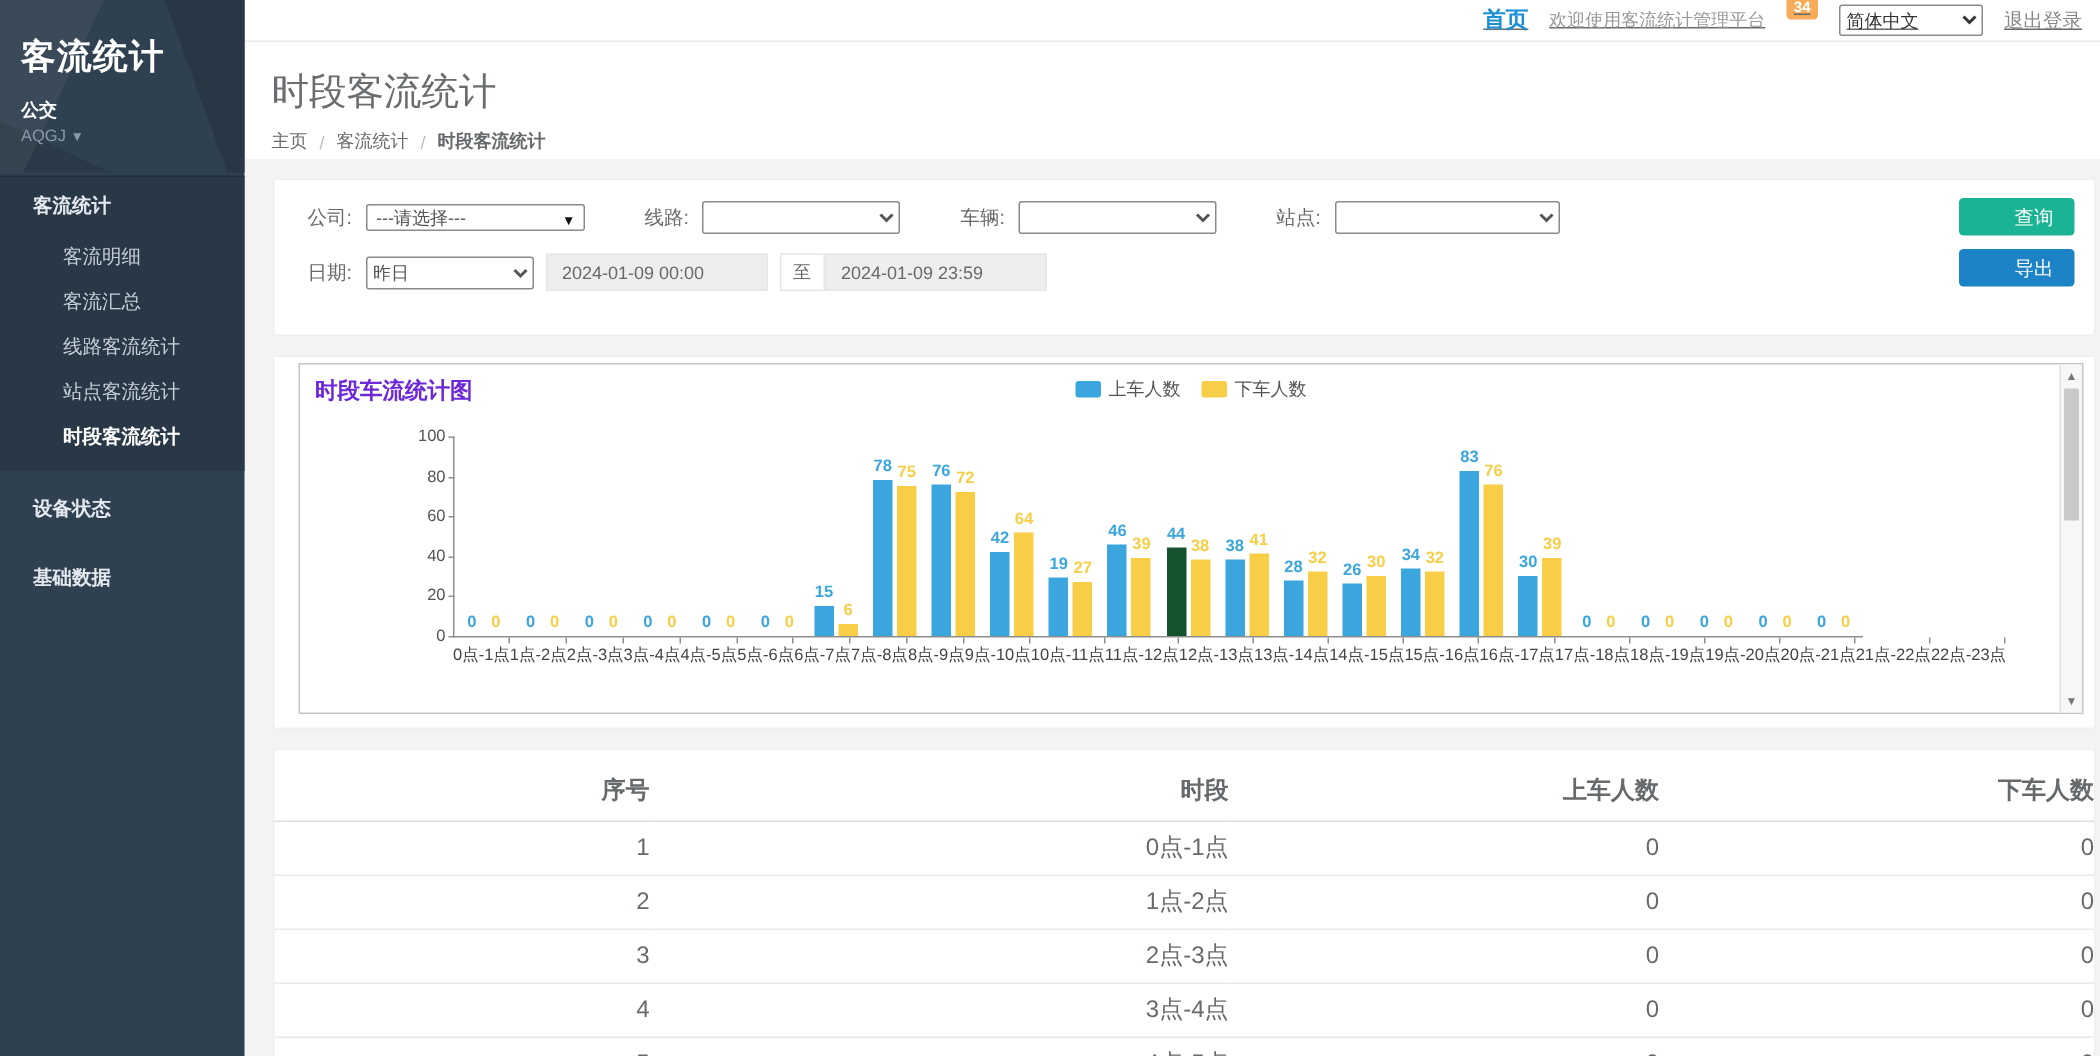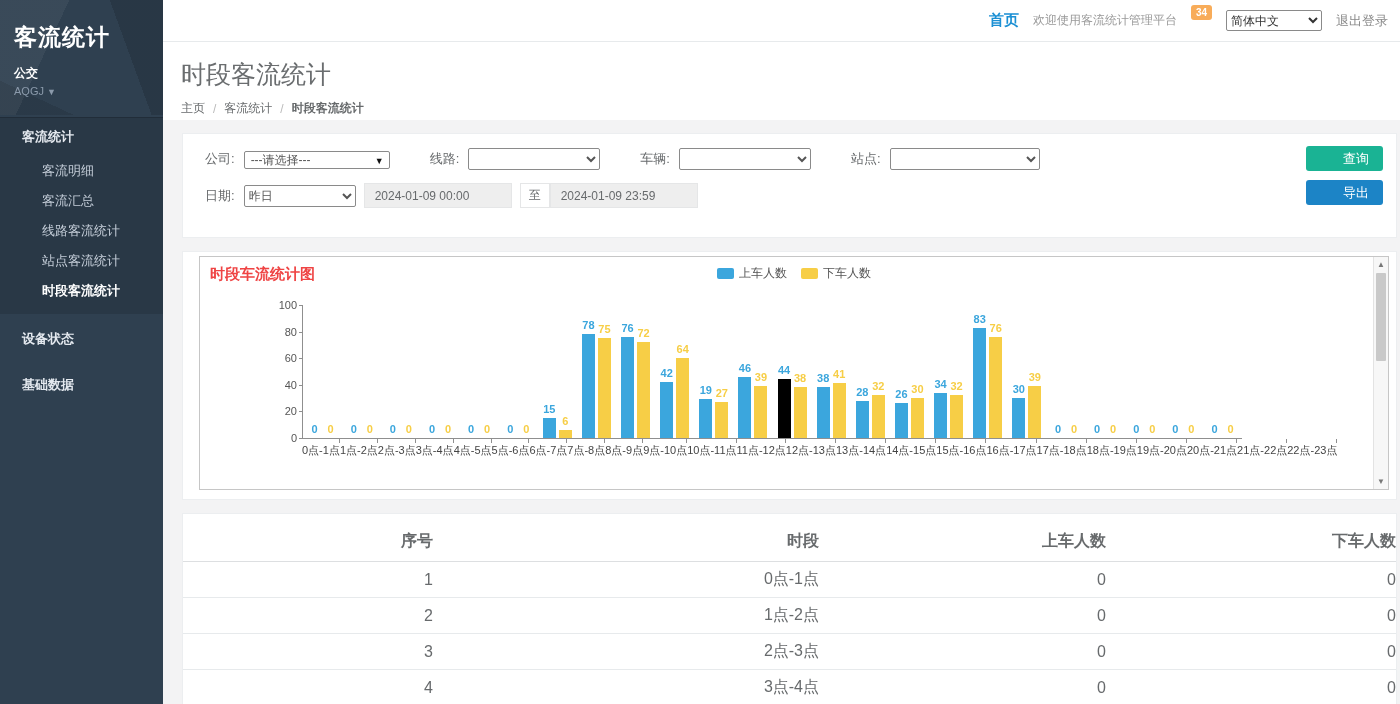--- a/index.html
+++ b/index.html
@@ -23,21 +23,21 @@
   .nav { margin-top:2px; font-size:13px; }
   .nav-section { color:#e4e9ef; padding:10px 14px 10px 22px; cursor:pointer; }
   .nav-section.active-block { background:#293846; border-top:1px solid rgba(0,0,0,0.18); font-weight:bold; }
   .nav-sub { background:#293846; padding-bottom:8px; }
   .nav-sub-item { color:#c6cfda; padding:6px 10px 6px 42px; cursor:pointer; white-space:nowrap; }
   .nav-sub-item.active { color:#ffffff; font-weight:bold; }
   .nav-section.plain { font-weight:bold; margin-top:4px; padding:12px 14px 12px 22px; }
 
   
   .main { position:absolute; left:163px; top:0; width:1237px; height:704px; }
-  .topbar { height:42px; background:#ffffff; border-bottom:1px solid #e7eaec; display:flex; align-items:center; justify-content:flex-end; padding-right:12px; gap:14px; }
+  .topbar { height:28px; background:#ffffff; border-bottom:1px solid #e7eaec; display:flex; align-items:center; justify-content:flex-end; padding-right:12px; gap:14px;text-decoration:underline; }
   .home-link { color:#1c90d4; font-size:15px; font-weight:bold; cursor:pointer; }
   .welcome { color:#999; font-size:12px; }
   .badge { background:#f8ac59; color:#fff; font-size:10px; font-weight:bold; border-radius:3px; padding:2px 5px; transform:translateY(-8px); display:inline-block; }
   .lang-select { width:96px; height:21px; font-size:12px; color:#333; border:1px solid #8a8a8a; border-radius:2px; background:#fff; }
   .logout { color:#888; font-size:13px; cursor:pointer; }
 
   
   .page-head { background:#ffffff; padding:16px 0 14px 18px; height:78px; }
   .page-title { font-size:25px; font-weight:300; color:#6a6d6f; }
   .breadcrumb { margin-top:9px; font-size:12px; color:#676a6c; display:flex; gap:8px; align-items:center; }
@@ -62,21 +62,21 @@
   .date-input { width:148px; height:25px; background:#eeeeee; border:1px solid #e5e6e7; color:#676a6c; font-size:12px; padding-left:10px; margin-left:8px; }
   .to-box { width:30px; height:25px; border:1px solid #e5e6e7; background:#fff; display:flex; align-items:center; justify-content:center; font-size:12px; color:#676a6c; }
   .btn-col { position:absolute; right:13px; top:12px; display:flex; flex-direction:column; gap:9px; }
   .btn { width:77px; height:25px; border:none; border-radius:3px; color:#fff; font-size:13px; cursor:pointer; font-family:inherit;padding-left:23px; }
   .btn-query { background:#1ab394; }
   .btn-export { background:#1c84c6; }
 
   
   .chart-panel { padding:4px 7px 9px 16px; }
   .chart-box { position:relative; border:1px solid #c6c6c6; background:#fff; height:234px; }
-  .chart-title { position:absolute; left:10px; top:8px; font-size:15px; font-weight:bold; color:#ef4444; }
+  .chart-title { position:absolute; left:10px; top:8px; font-size:15px; font-weight:bold; color:#6d28d9; }
   .legend { position:absolute; left:50%; top:8px; transform:translateX(-50%); display:flex; gap:14px; align-items:center; }
   .legend-item { display:flex; align-items:center; gap:5px; font-size:12px; color:#555; }
   .legend-swatch { width:17px; height:11px; border-radius:2px; display:inline-block; }
   .chart-area { margin:48px 0 0 102px; width:940px; position:relative; }
   .plot { position:relative; width:940px; height:133px; border-left:1px solid #8f8f8f; display:flex; align-items:flex-end; }
   .ylabel { position:absolute; width:36px; left:-42px; text-align:right; font-size:11px; color:#555; }
   .ytick { position:absolute; left:-4px; width:4px; height:1px; background:#8f8f8f; }
   .cat { flex:1 1 0; display:flex; justify-content:center; align-items:flex-end; gap:3px; height:100%; }
   .bar { width:13px; position:relative; }
   .bar .val { position:absolute; top:-15px; left:50%; transform:translateX(-50%); font-size:11px; font-weight:bold; white-space:nowrap; }
@@ -282,42 +282,42 @@
                 <span class="val" style="color: rgb(59, 166, 221);">76</span>
               </div>
               <div class="bar" style="height: 95.76px; background: rgb(247, 206, 70);">
                 <span class="val" style="color: rgb(247, 206, 70);">72</span>
               </div>
             </div>
             <div class="cat">
               <div class="bar" style="height: 55.86px; background: rgb(59, 166, 221);">
                 <span class="val" style="color: rgb(59, 166, 221);">42</span>
               </div>
-              <div class="bar" style="height: 80px; background: rgb(247, 206, 70);">
+              <div class="bar" style="height: 69px; background: rgb(247, 206, 70);">
                 <span class="val" style="color: rgb(247, 206, 70);">64</span>
               </div>
             </div>
             <div class="cat">
               <div class="bar" style="height: 39px; background: rgb(59, 166, 221);">
                 <span class="val" style="color: rgb(59, 166, 221);">19</span>
               </div>
               <div class="bar" style="height: 35.91px; background: rgb(247, 206, 70);">
                 <span class="val" style="color: rgb(247, 206, 70);">27</span>
               </div>
             </div>
             <div class="cat">
               <div class="bar" style="height: 61.18px; background: rgb(59, 166, 221);">
                 <span class="val" style="color: rgb(59, 166, 221);">46</span>
               </div>
               <div class="bar" style="height: 51.87px; background: rgb(247, 206, 70);">
                 <span class="val" style="color: rgb(247, 206, 70);">39</span>
               </div>
             </div>
             <div class="cat">
-              <div class="bar" style="height: 58.52px; background: #000000;">
+              <div class="bar" style="height: 58.52px; background: #14532d;">
                 <span class="val" style="color: rgb(59, 166, 221);">44</span>
               </div>
               <div class="bar" style="height: 50.54px; background: rgb(247, 206, 70);">
                 <span class="val" style="color: rgb(247, 206, 70);">38</span>
               </div>
             </div>
             <div class="cat">
               <div class="bar" style="height: 50.54px; background: rgb(59, 166, 221);">
                 <span class="val" style="color: rgb(59, 166, 221);">38</span>
               </div>

